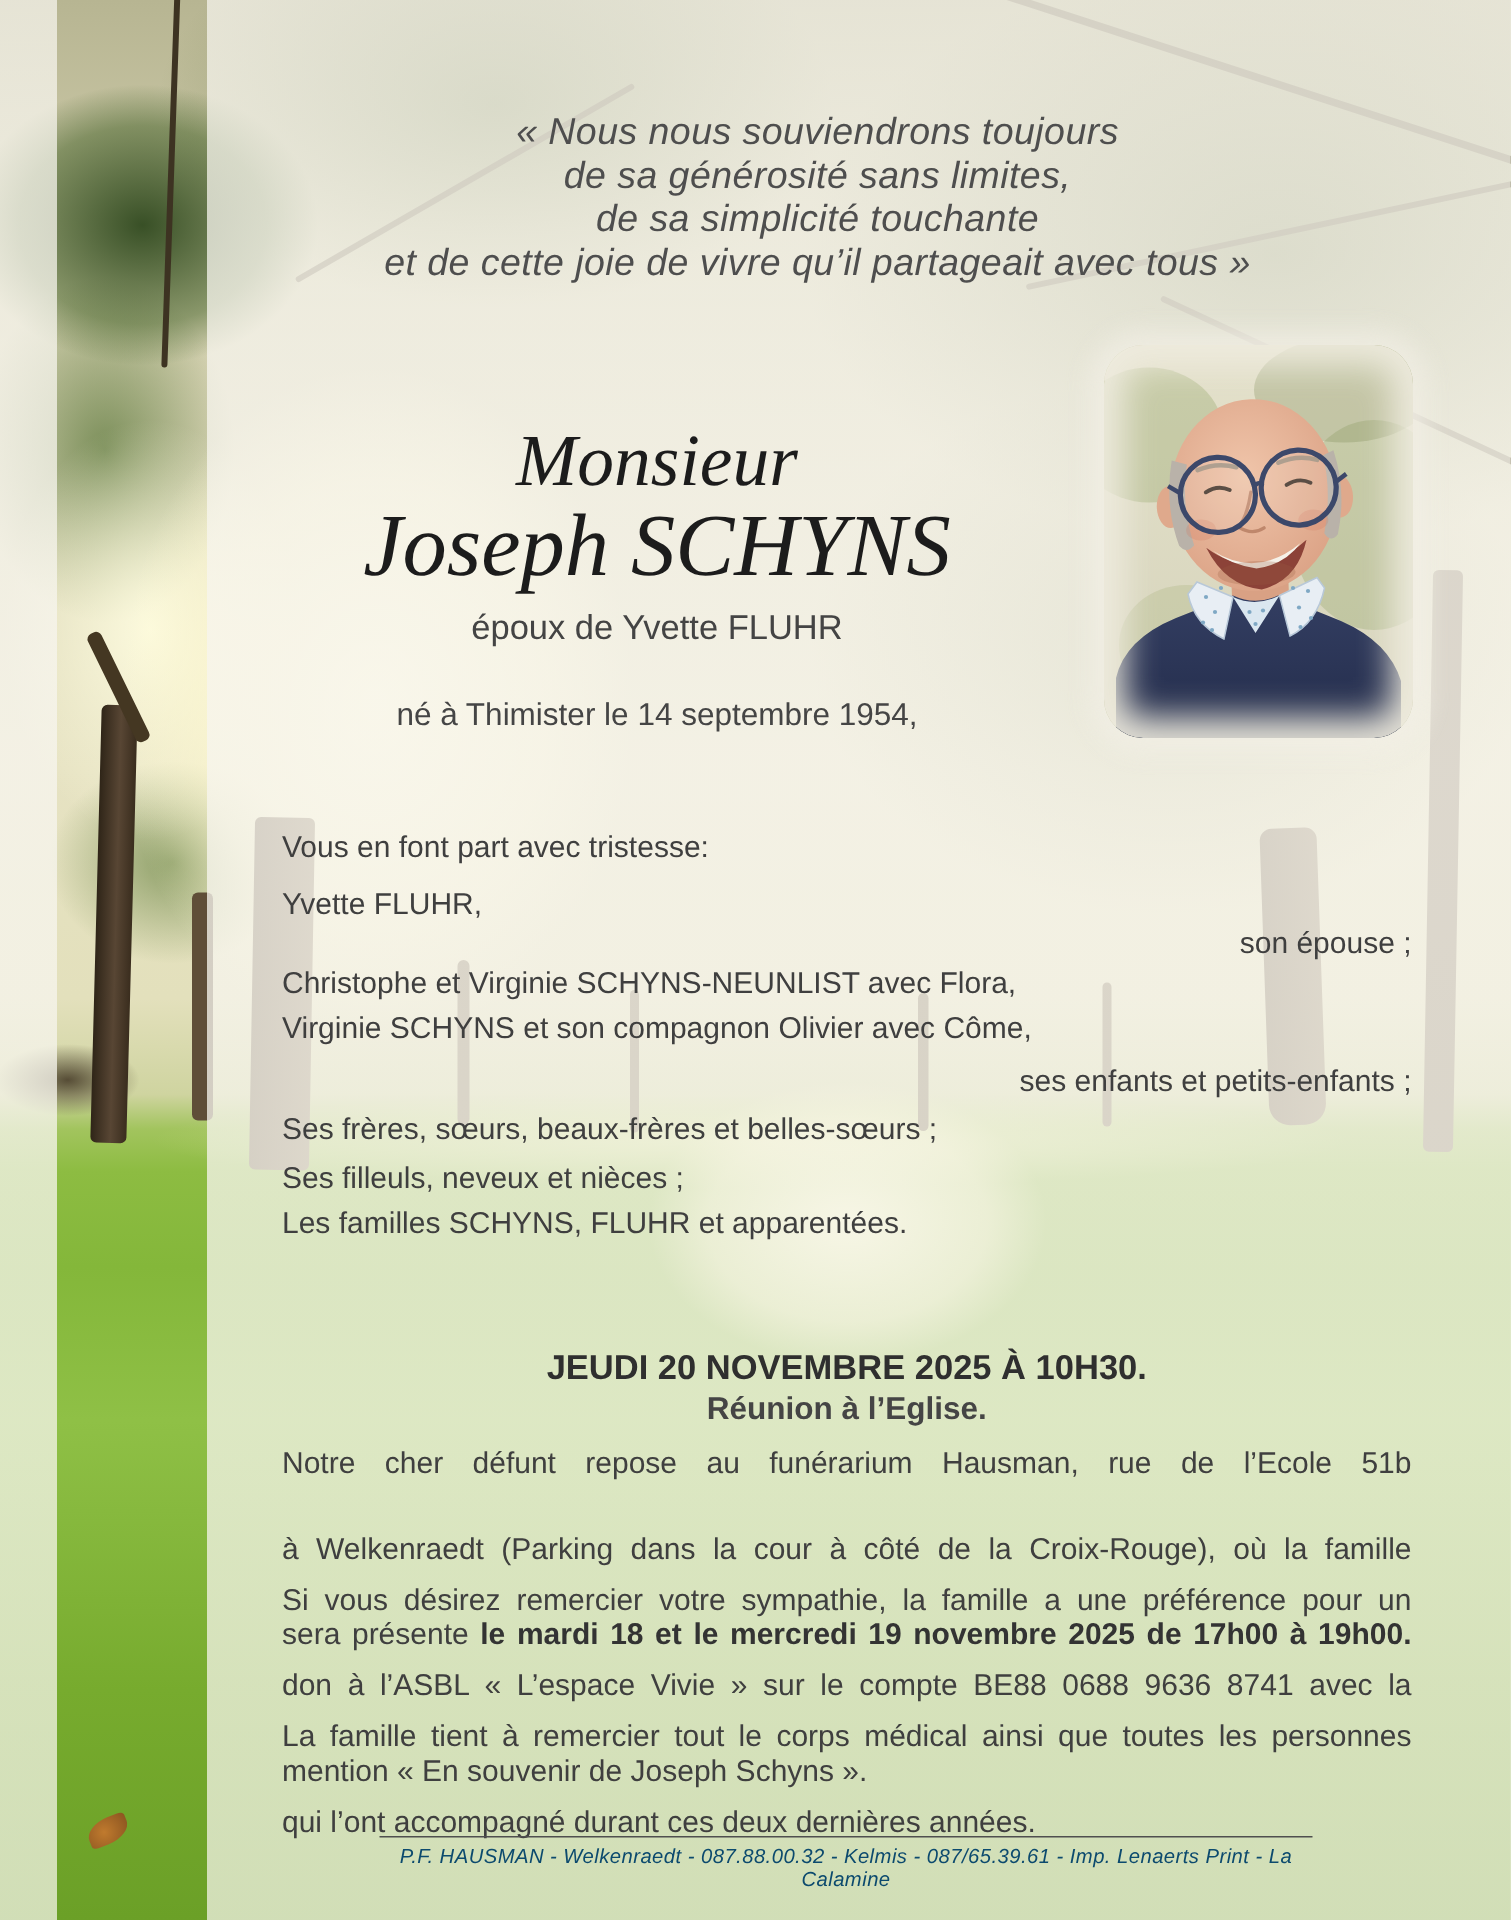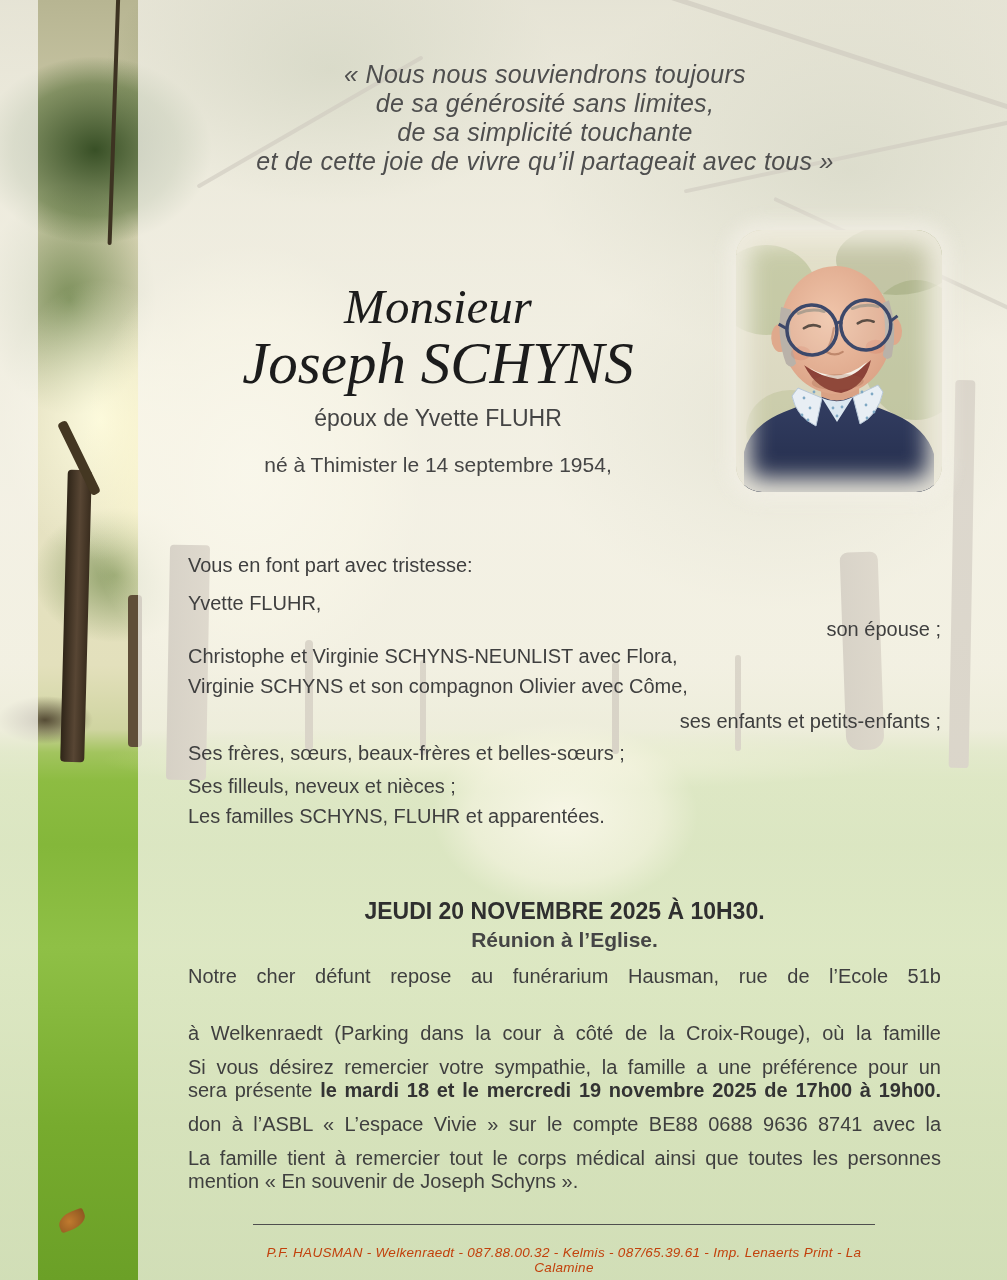--- a/index.html
+++ b/index.html
@@ -46,41 +46,41 @@
   .wash-right{left:138px;width:869px;}
 
   
   .photo{position:absolute;left:736px;top:230px;width:206px;height:262px;border-radius:26px;
          overflow:hidden;box-shadow:0 0 16px 10px rgba(242,240,230,0.65);}
   .photo::after{content:"";position:absolute;inset:0;border-radius:26px;
          box-shadow:inset 0 0 22px 14px rgba(238,235,222,0.95);pointer-events:none;}
 
   
   .abs{position:absolute;left:188px;width:753px;}
-  .quote{position:absolute;left:150px;top:60px;width:790px;text-align:center;
+  .quote{position:absolute;left:150px;top:74px;width:790px;text-align:center;
          font-style:italic;font-size:25px;line-height:29px;color:#4e4e4e;letter-spacing:0.3px;}
   .header{position:absolute;left:138px;top:281px;width:600px;text-align:center;}
   .title{font-family:"Liberation Serif",serif;font-style:italic;font-size:49px;line-height:52px;color:#1c1c1c;}
   .name{font-family:"Liberation Serif",serif;font-style:italic;font-size:59px;line-height:60px;color:#1c1c1c;}
   .spouse{font-size:23px;margin-top:12px;color:#444;}
-  .dates{font-size:21px;margin-top:20px;line-height:26px;color:#454545;}
+  .dates{font-size:21px;margin-top:32px;line-height:26px;color:#454545;}
 
   .bline{font-size:20px;line-height:25px;}
   .right{text-align:right;}
   .para{font-size:20px;line-height:28.5px;}
   .jline{text-align:justify;}
   .jline::after{content:"";display:inline-block;width:100%;height:0;}
   .center{text-align:center;font-weight:bold;}
   .datebold{font-size:23px;font-weight:bold;color:#2f2f2f;}
   .reunion{font-size:21px;color:#454545;}
   b{color:#333;}
 
   .footer{position:absolute;left:253px;top:1224px;width:622px;border-top:1.5px solid #4f4f4f;
-          padding-top:20px;text-align:center;font-style:italic;font-size:13.5px;
-          color:#c2410c;letter-spacing:0.3px;}
+          padding-top:5px;text-align:center;font-style:italic;font-size:13.5px;
+          color:#0c4a6e;letter-spacing:0.3px;}
 </style>
 </head>
 <body>
 
 <div class="page">
 
   <div class="scene">
     <div class="trunk t1"></div>
     <div class="trunk t1b"></div>
     <div class="trunk t2"></div>
@@ -204,17 +204,18 @@
   </div>
 
   <div class="abs para" style="top:1053px">
     <div class="jline">Si vous désirez remercier votre sympathie, la famille a une préférence pour un</div>
     <div class="jline">don à l’ASBL « L’espace Vivie » sur le compte BE88 0688 9636 8741 avec la</div>
     <div>mention « En souvenir de Joseph Schyns ».</div>
   </div>
 
   <div class="abs para" style="top:1144px">
     <div class="jline">La famille tient à remercier tout le corps médical ainsi que toutes les personnes</div>
+    <div>qui l’ont accompagné durant ces deux dernières années.</div>
   </div>
 
   <div class="footer">P.F. HAUSMAN  -  Welkenraedt - 087.88.00.32 - Kelmis - 087/65.39.61 - Imp. Lenaerts Print - La Calamine</div>
 
 </div>
 
 </body></html>

